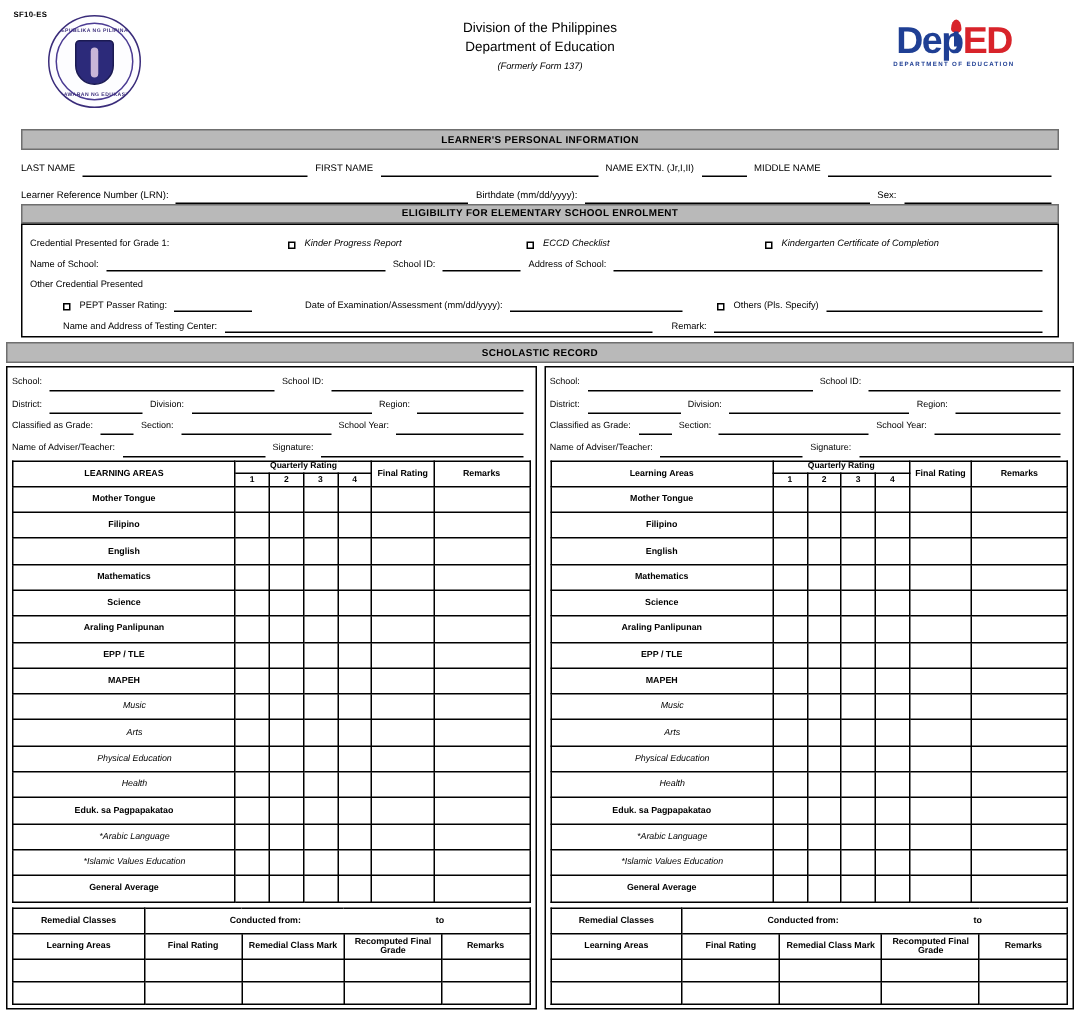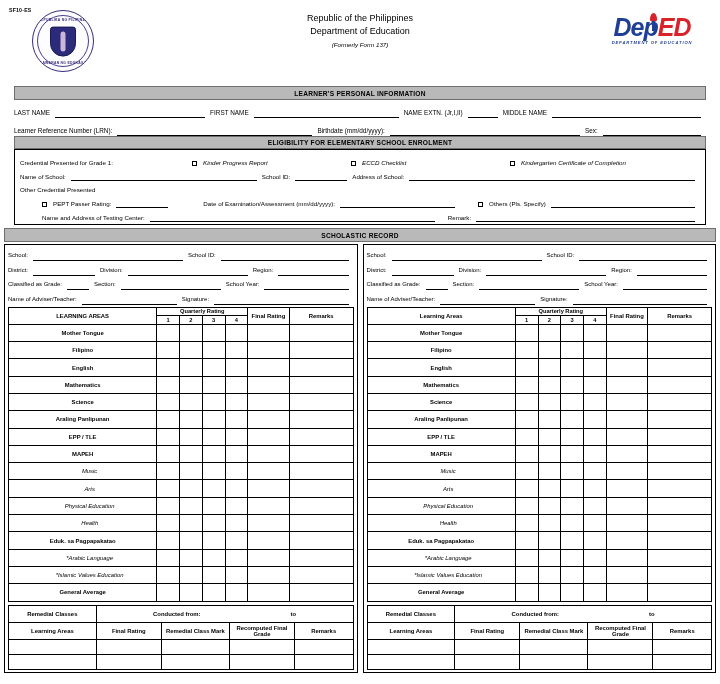--- a/index.html
+++ b/index.html
@@ -58,22 +58,22 @@
   .seal .txt-bot { bottom: 6px; }
 
   .title-block { text-align: center; padding-top: 12px; }
   .rep-line { font-size: 9px; line-height: 13px; }
   .main-title {
     font-size: 11.5px; font-weight: bold; margin-top: 11px; letter-spacing: .1px;
   }
   .sub-title { font-size: 6.2px; font-style: italic; margin-top: 3px; }
 
   .deped-logo {
-    position: absolute; right: 12px; top: 14px;
-    width: 112px; height: 42px; text-align: center; font-style: italic;
+    position: absolute; right: 28px; top: 14px;
+    width: 112px; height: 42px; text-align: center;
   }
   .deped-word {
     font-size: 25px; font-weight: bold; letter-spacing: -1px;
     line-height: 27px; white-space: nowrap;
   }
   .dep-blue { color: #1f3f94; }
   .dep-red { color: #d8232a; }
   .deped-tag {
     font-size: 4.1px; color: #1f3f94; letter-spacing: .9px;
     font-weight: bold; margin-top: -1px;
@@ -210,21 +210,21 @@
     <div class="form-code">SF10-ES</div>
 
     <div class="seal">
       <div class="ring"></div>
       <div class="txt-top">REPUBLIKA NG PILIPINAS</div>
       <div class="shield"></div>
       <div class="txt-bot">KAGAWARAN NG EDUKASYON</div>
     </div>
 
     <div class="title-block">
-      <div class="rep-line">Republic of the Philippines</div>
+      <div class="rep-line">Division of the Philippines</div>
       <div class="rep-line">Department of Education</div>
       <div class="sub-title">(Formerly Form 137)</div>
     </div>
 
     <div class="deped-logo">
       <div class="deped-word">
         <span class="dep-blue">Dep</span><span class="dep-red">ED</span>
         <span class="torch-mark">
           <span class="flame"></span>
             <span class="stick"></span>

